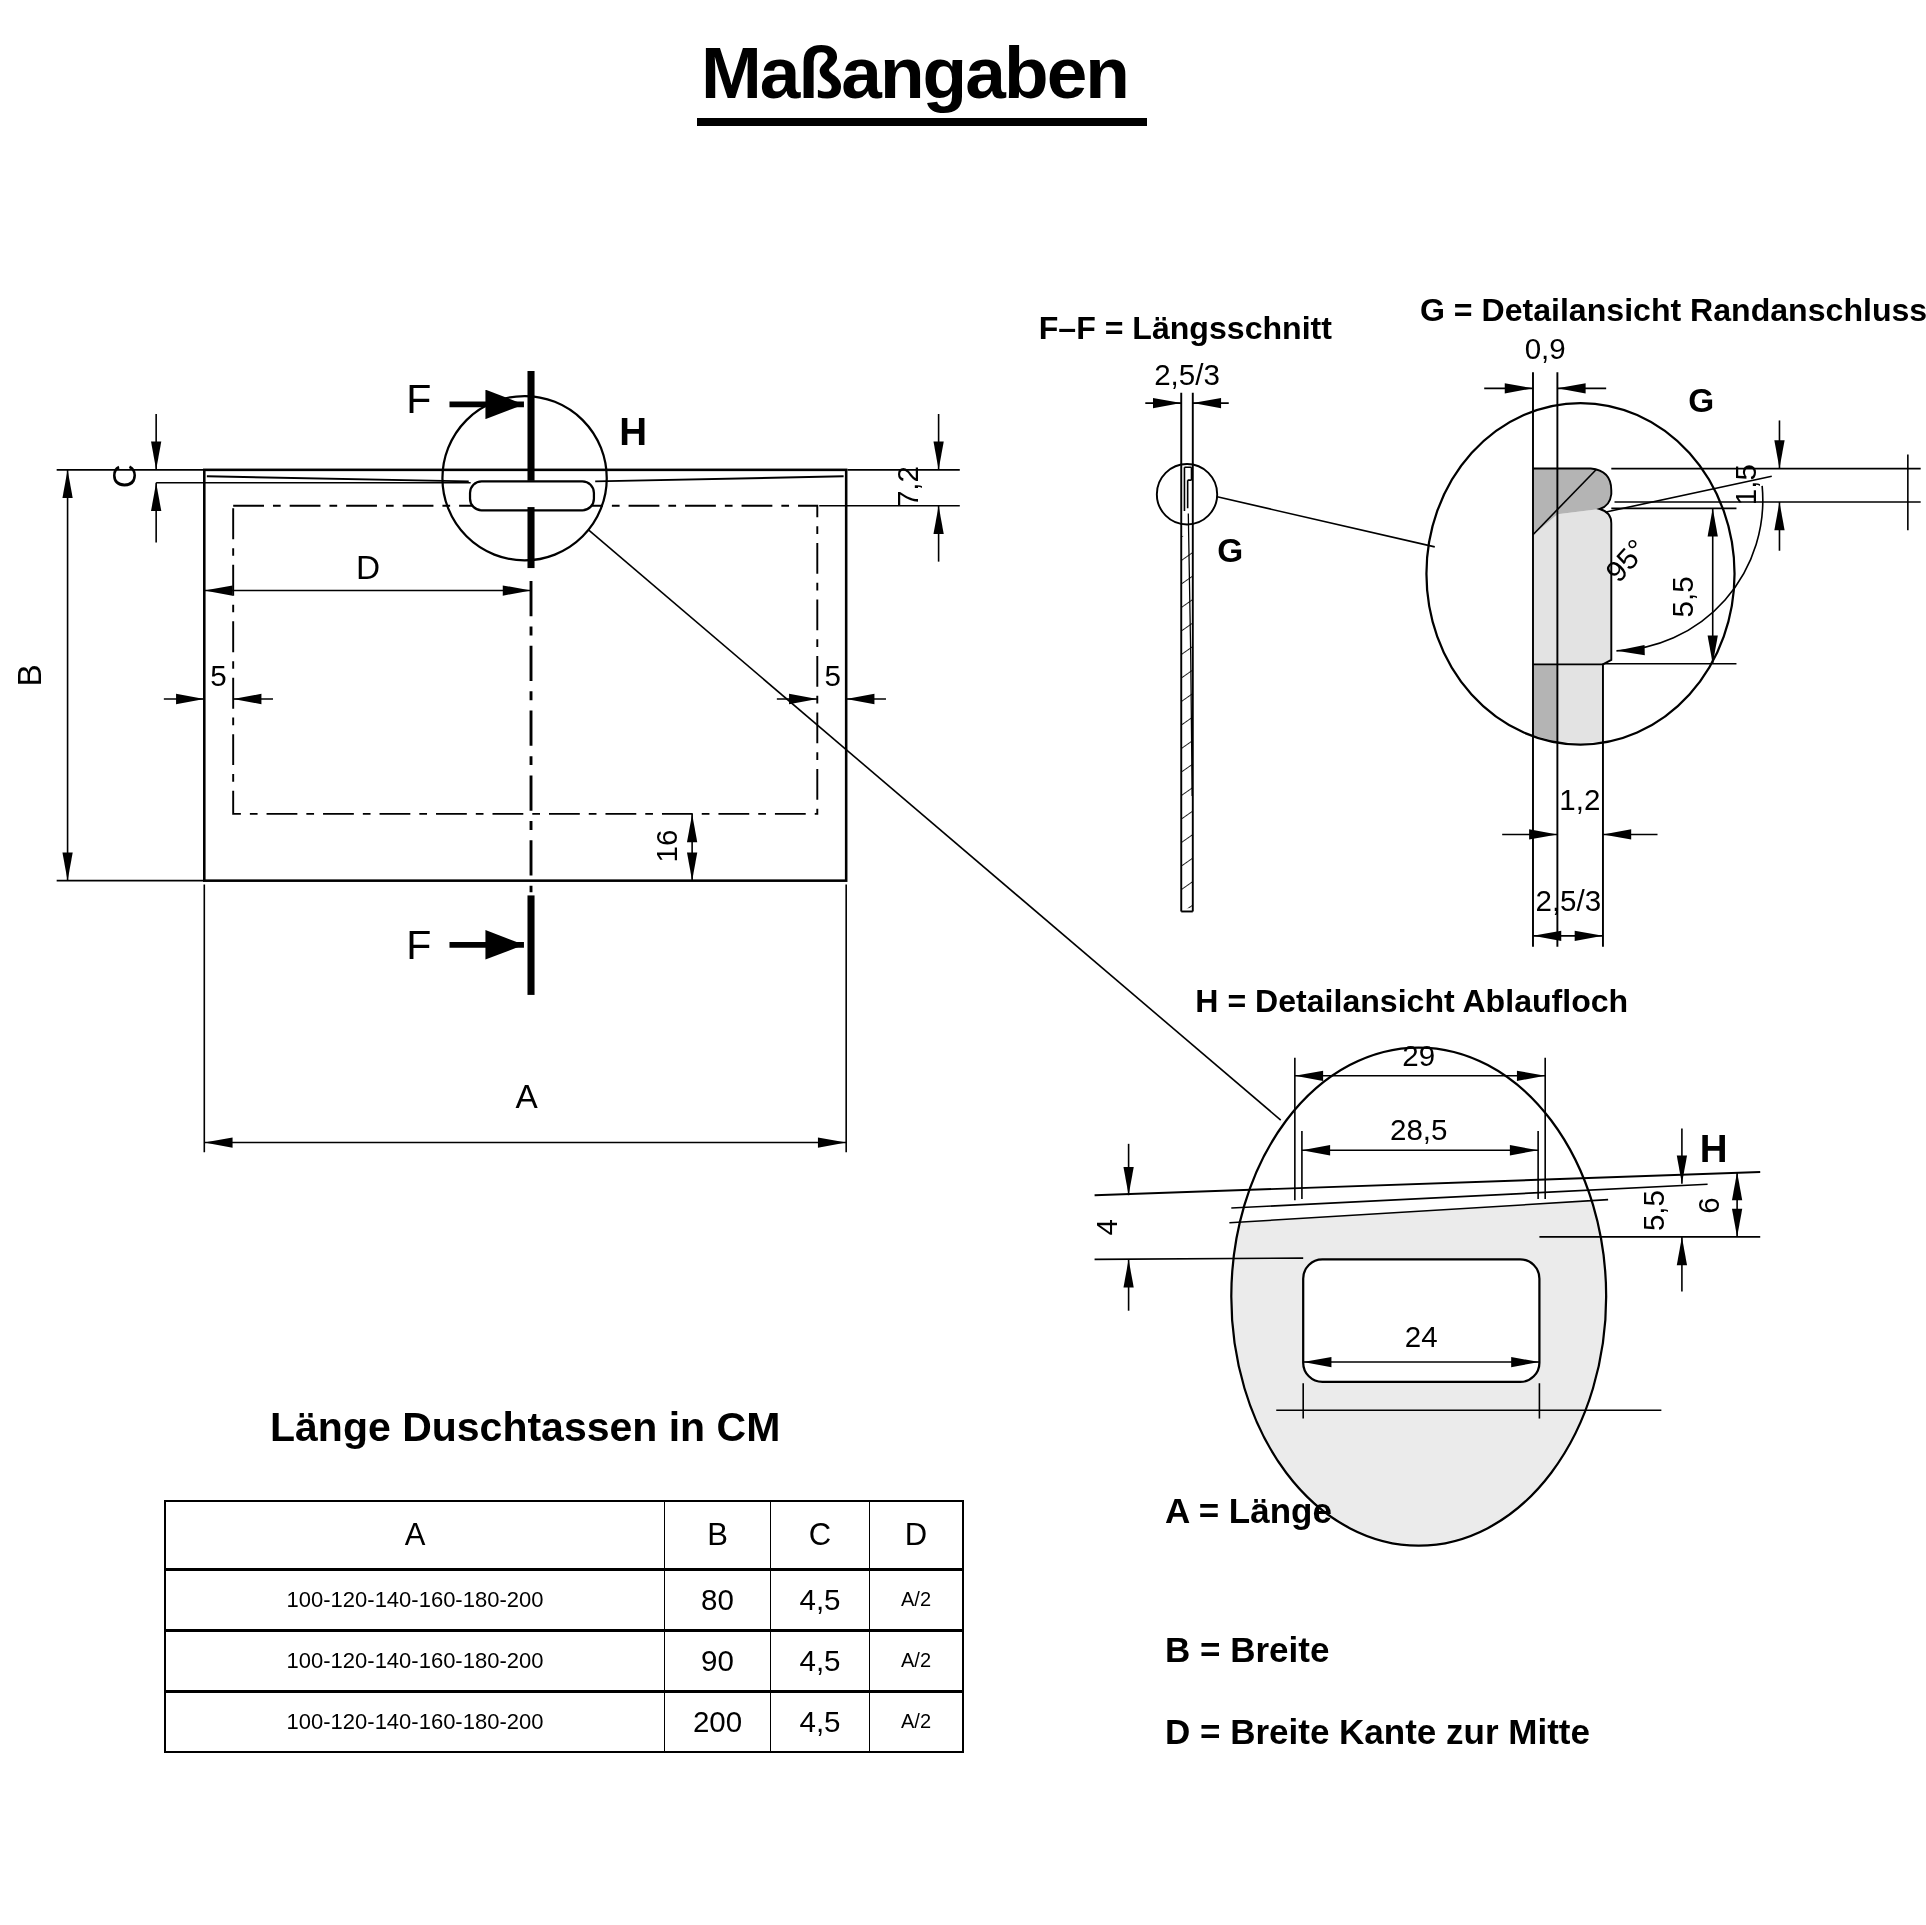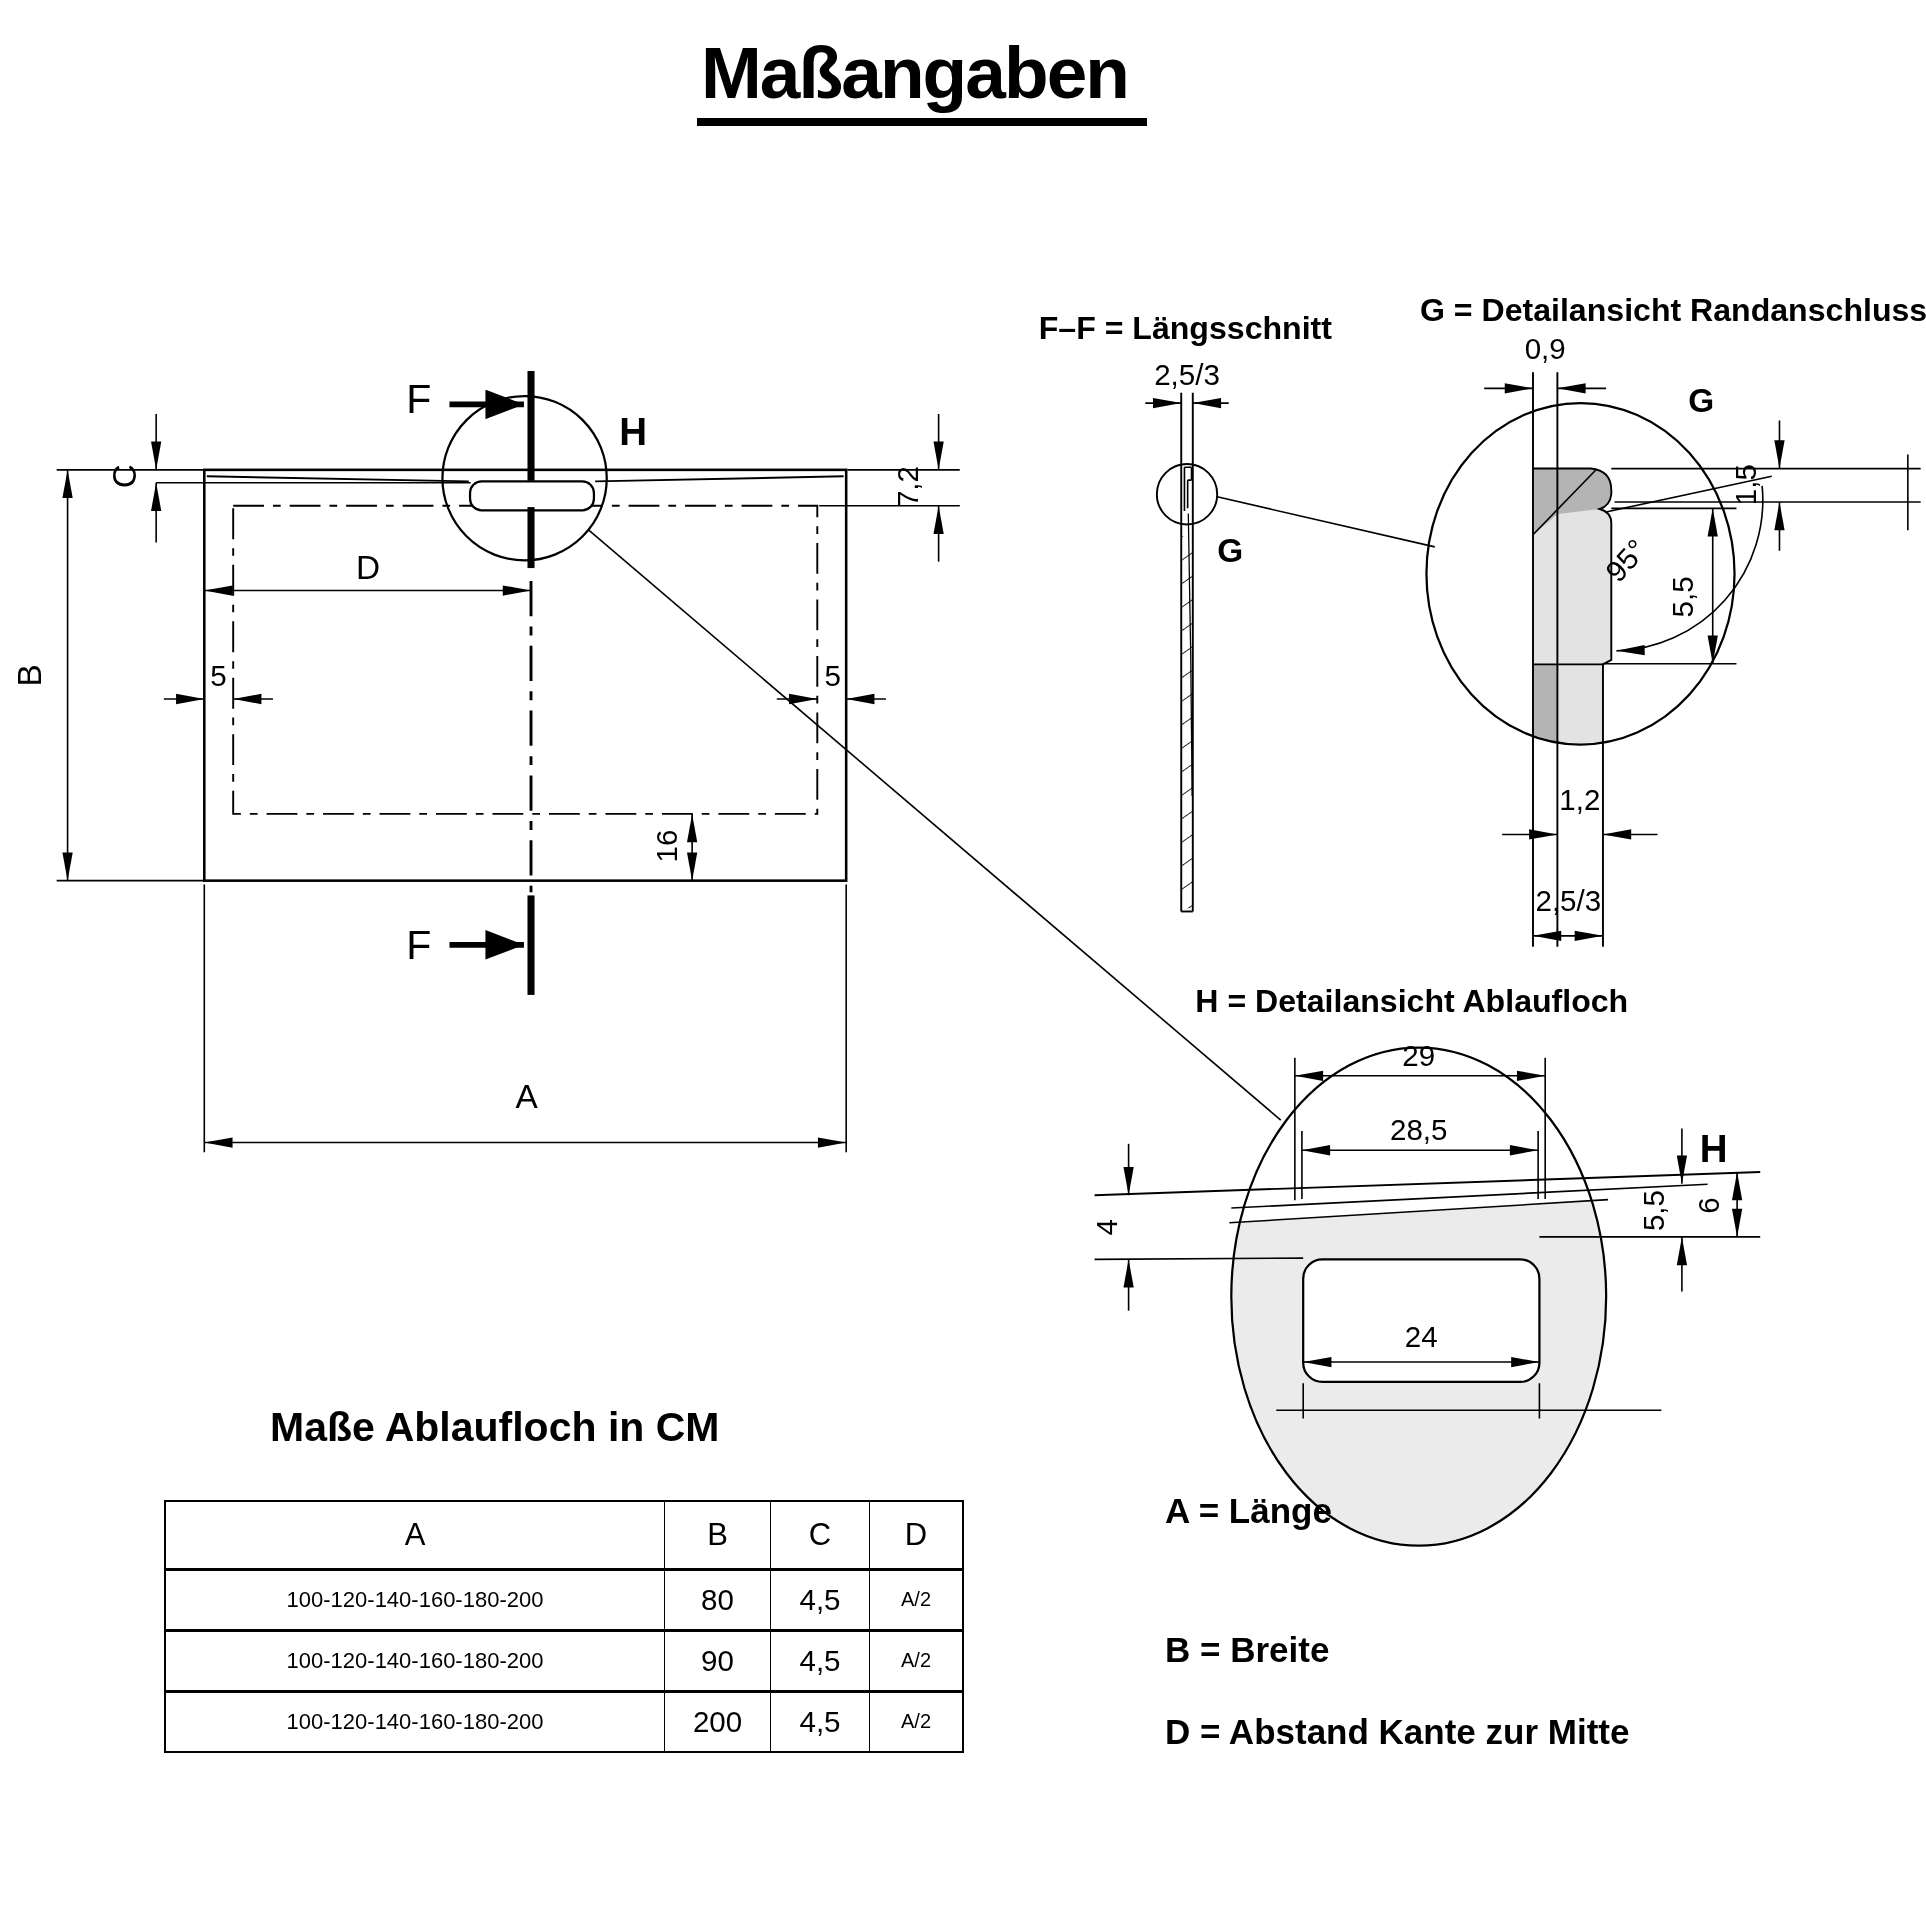--- a/index.html
+++ b/index.html
@@ -217,21 +217,21 @@
         <text x="2210" y="1660" class="dim" text-anchor="middle">29</text>
         <text x="2210" y="1776" class="dim" text-anchor="middle">28,5</text>
         <text x="1740" y="1912" class="dim" text-anchor="middle" transform="rotate(-90 1740 1912)">4</text>
         <text x="2214" y="2098" class="dim" text-anchor="middle">24</text>
         <text x="2592" y="1886" class="dim" text-anchor="middle" transform="rotate(-90 2592 1886)">5,5</text>
         <text x="2678" y="1878" class="dim" text-anchor="middle" transform="rotate(-90 2678 1878)">6</text>
       </g>
     </g>
   </svg>
 
-  <div id="table-heading">Maße Ablaufloch in CM</div>
+  <div id="table-heading">Länge Duschtassen in CM</div>
   <table id="size-table">
     <tbody>
         <tr class="hdr">
       <td class="c-a">A</td>
       <td class="c-b">B</td>
       <td class="c-c">C</td>
       <td class="c-d">D</td>
     </tr>
     <tr class="row">
       <td class="c-a">100-120-140-160-180-200</td>
@@ -249,16 +249,16 @@
       <td class="c-a">100-120-140-160-180-200</td>
       <td class="c-b">200</td>
       <td class="c-c">4,5</td>
       <td class="c-d">A/2</td>
     </tr>
   </tbody>
     </table>
 
   <div class="legend-item" style="top:1491px">A = Länge</div>
   <div class="legend-item" style="top:1630px">B = Breite</div>
-  <div class="legend-item" style="top:1712px">D = Abstand Kante zur Mitte</div>
+  <div class="legend-item" style="top:1712px">D = Breite Kante zur Mitte</div>
 
 </div>
 
 
 </body></html>

